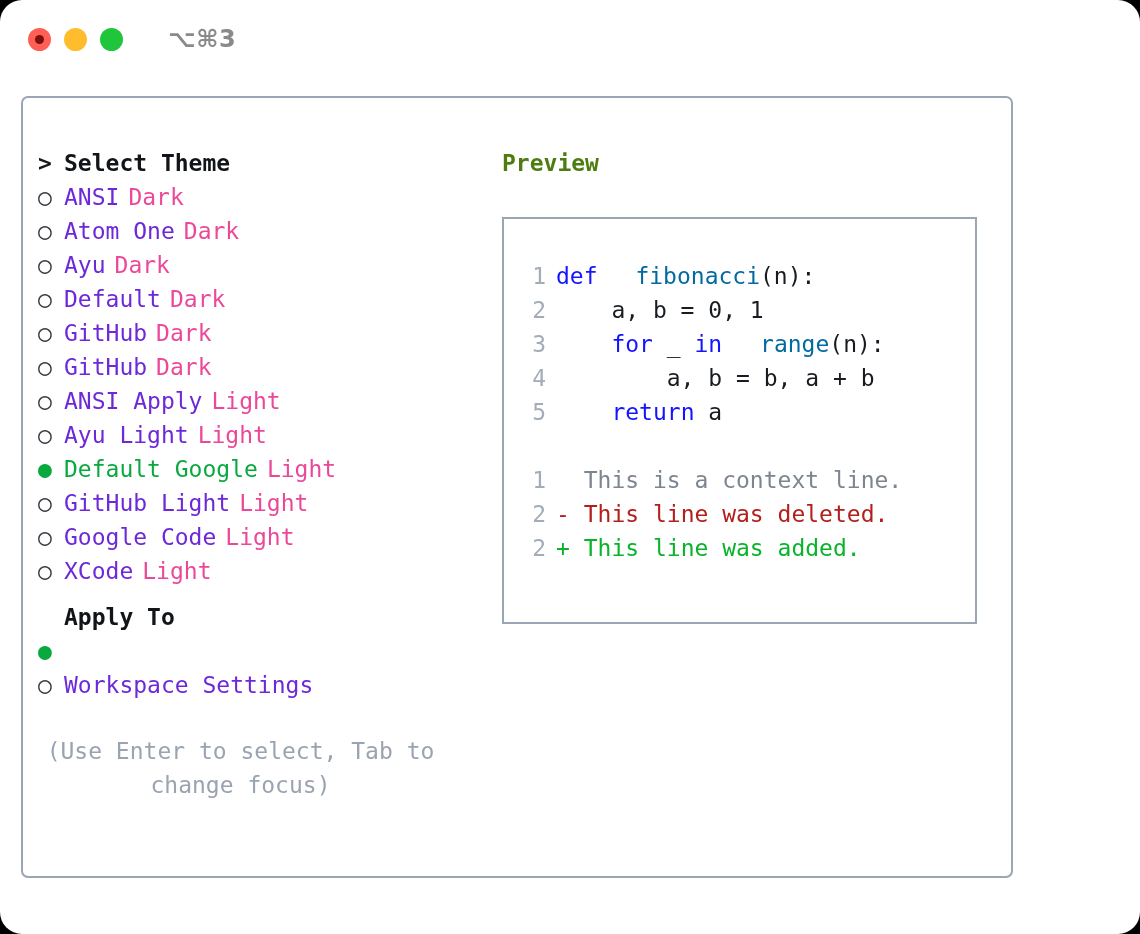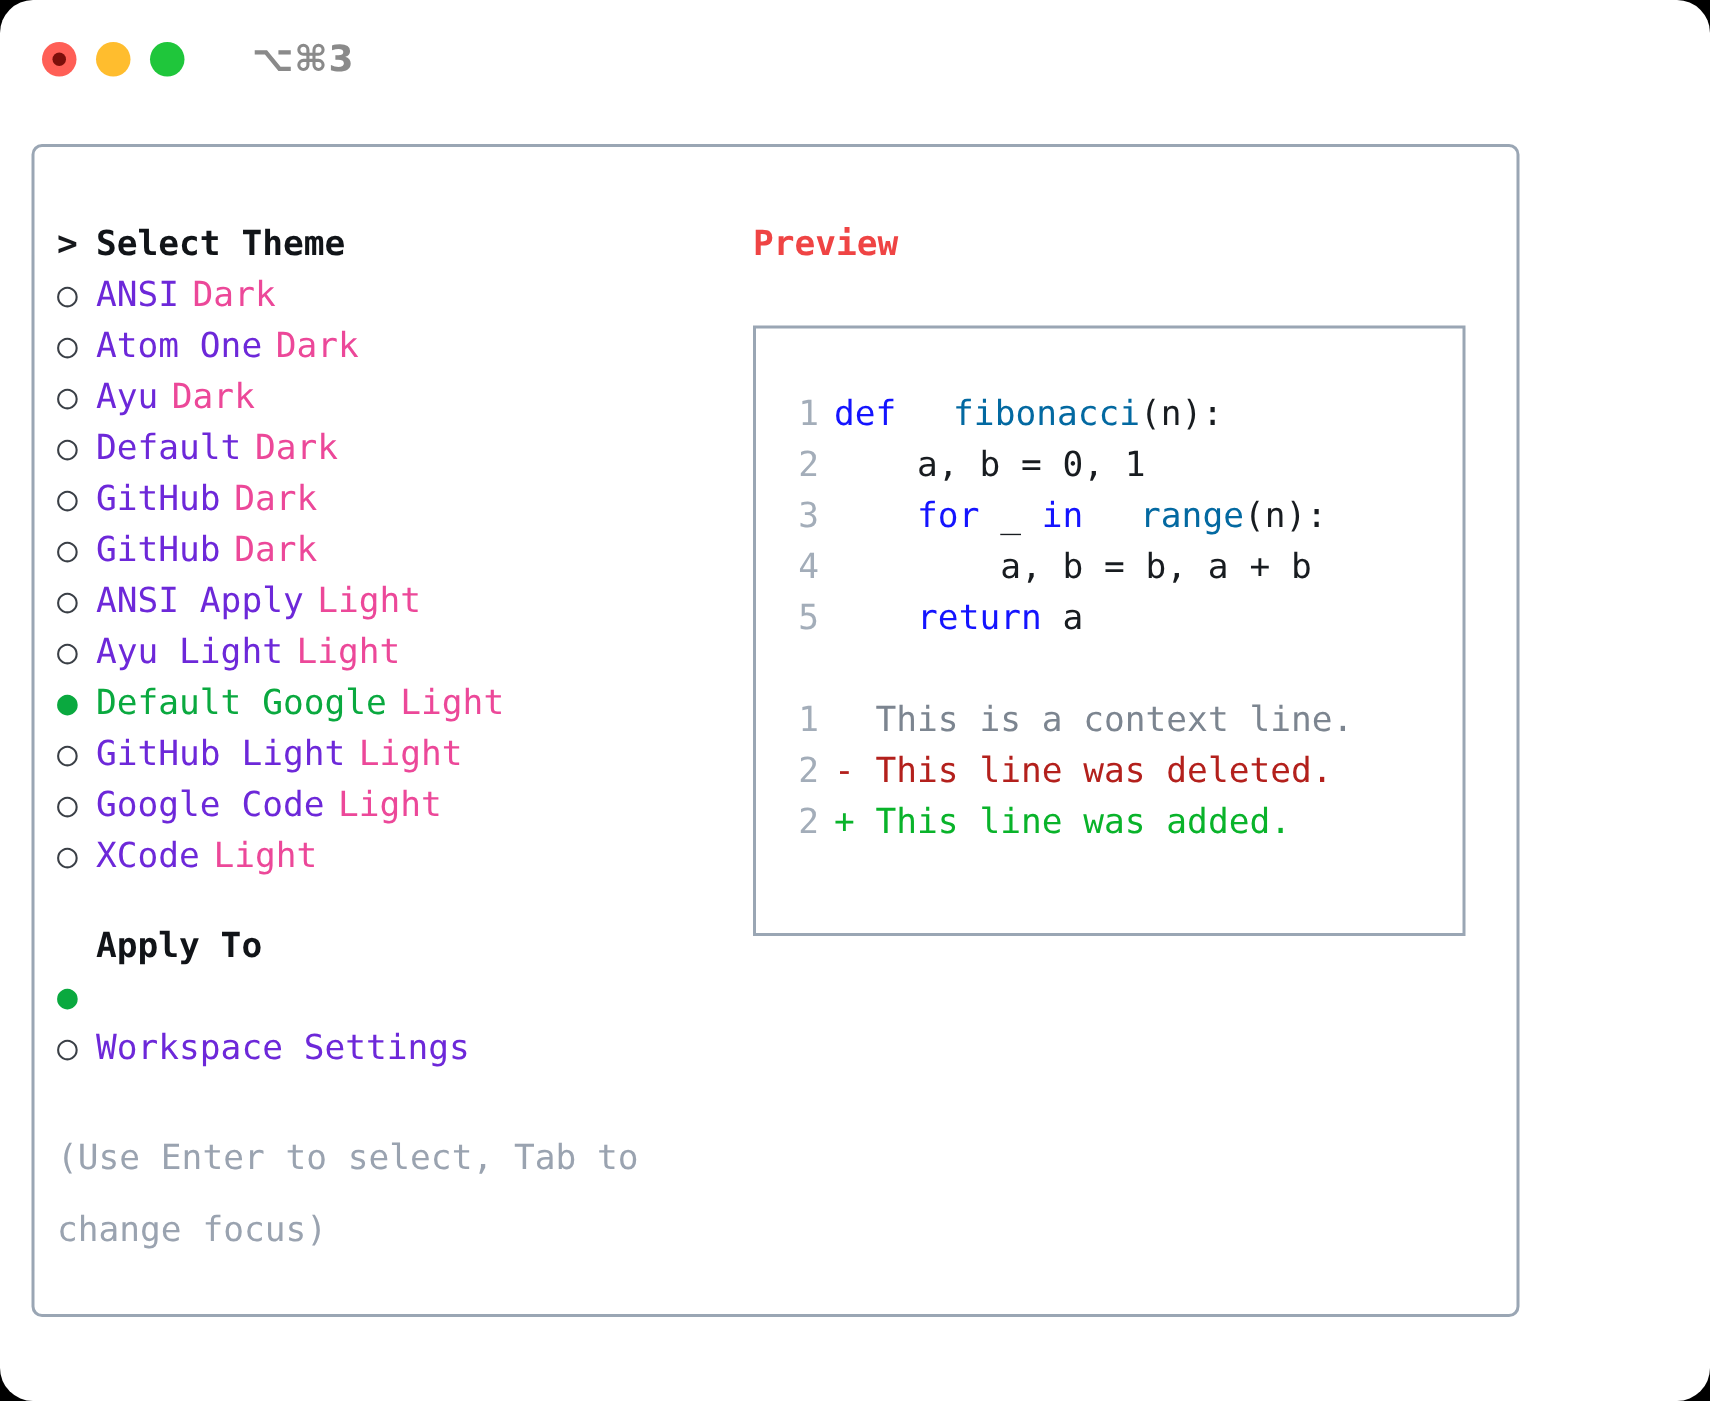--- a/index.html
+++ b/index.html
@@ -112,43 +112,44 @@
   .marker.arrow {
     color: #16181c;
     font-weight: 700;
   }
   .label { color: #6d28d9; }
   .label.bold { font-weight: 700; color: #111418; }
   .label.selected { color: #0aa93f; }
   .suffix { color: #ec4899; margin-left: 9px; }
 
   .section-head {
-    margin-top: 26px;
+    margin-top: 12px;
   }
   .hint {
     margin-top: 32px;
     color: #9aa3b0;
     font-size: 23px;
-    line-height: 48px;
+    line-height: 34px;
     width: 405px;
     white-space: pre-wrap;
+    text-align: center;
   }
 
   
   .right-col {
     position: absolute;
     left: 479px;
     top: 48px;
     width: 495px;
   }
   .preview-title {
     font-size: 23px;
     line-height: 34px;
     font-weight: 700;
-    color: #ef4444;
+    color: #4d7c0f;
     white-space: pre;
   }
   .preview-box {
     margin-top: 37px;
     width: 475px;
     height: 407px;
     border: 2px solid #9aa6b4;
     box-sizing: border-box;
     background: #ffffff;
     position: relative;

